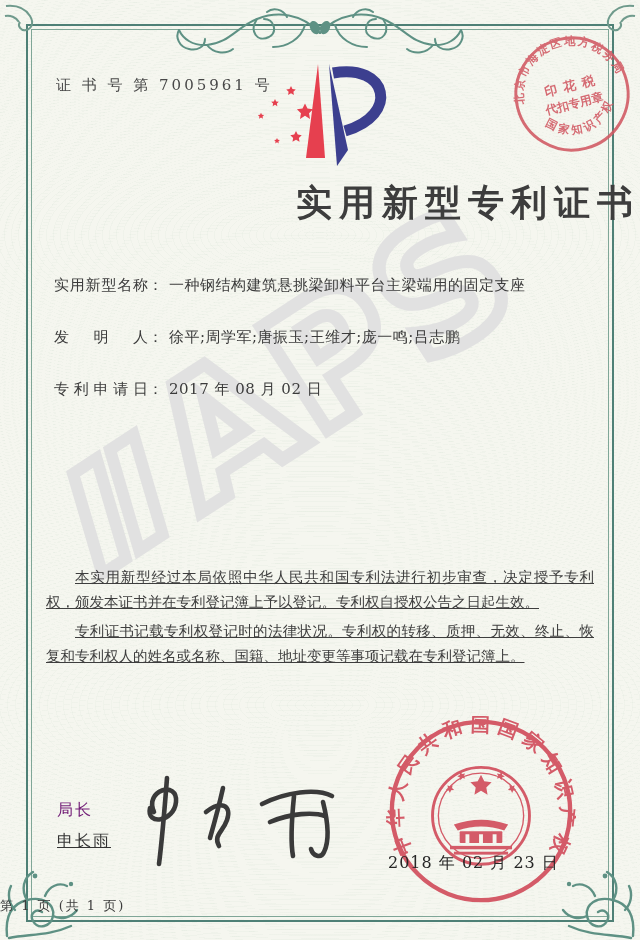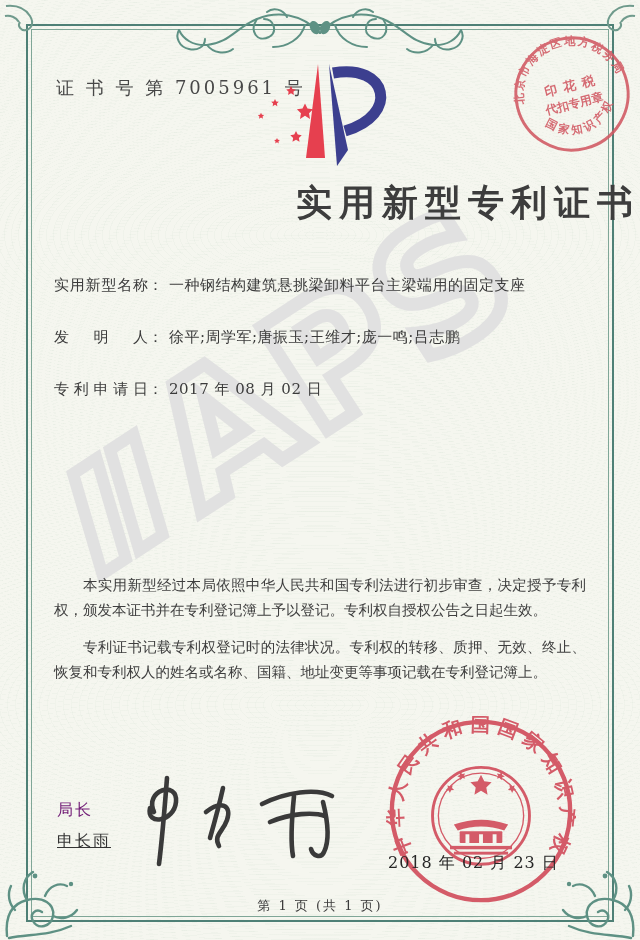--- a/index.html
+++ b/index.html
@@ -20,48 +20,48 @@
   .frame-inner{ position:absolute; inset:3px; border:1px solid #7fa697; }
   .watermark{ position:absolute; left:0; top:0; z-index:1; }
   .ornament-top{ position:absolute; top:3px; left:50%; transform:translateX(-50%); z-index:2; }
   .ornament-corner{ position:absolute; z-index:2; }
   .orn-bl{ left:1px; bottom:0; }
   .orn-br{ right:1px; bottom:0; transform:scaleX(-1); }
   .orn-tl{ left:3px; top:3px; }
   .orn-tr{ right:3px; top:3px; transform:scaleX(-1); }
 
   .cert-number{ position:absolute; top:76px; left:56px; z-index:3;
-    font-size:18px; letter-spacing:3px; color:#474747; }
+    font-size:15px; letter-spacing:3px; color:#474747; }
   .logo{ position:absolute; top:61px; left:248px; z-index:3; }
   .tax-stamp{ position:absolute; top:33px; left:511px; z-index:4;
     transform:rotate(-14deg); opacity:.88; }
   .title{ position:absolute; top:179px; left:0; width:100%; text-align:right; z-index:3;
     font-size:36px; font-weight:bold; letter-spacing:7px; color:#3d3d3d; }
 
   .fields{ position:absolute; top:276px; left:54px; right:36px; z-index:3; }
   .field-row{ height:20px; margin-bottom:32px; font-size:15px; white-space:nowrap; color:#3b3b3b; }
   .field-label{ display:inline-block; width:94px; text-align:justify; text-align-last:justify; vertical-align:top; }
   .field-colon{ display:inline-block; margin-right:6px; }
   .field-value{ letter-spacing:.5px; }
 
   .paragraphs{ position:absolute; top:561px; left:42px; right:42px; z-index:3;
     font-size:14.5px; line-height:25px; text-align:justify; color:#3e3e3e; }
-  .paragraphs p{ margin:12px; text-indent:2em; }
+  .paragraphs p{ margin:4px; text-indent:2em;text-decoration:underline; }
 
   .director-title{ position:absolute; top:800px; left:57px; z-index:3; font-size:16px; letter-spacing:2px;
     font-family:"DejaVu Sans","Liberation Sans",sans-serif; color:#701a75; }
   .director-name{ position:absolute; top:831px; left:57px; z-index:3; font-size:16px; letter-spacing:2px;
     font-family:"DejaVu Sans","Liberation Sans",sans-serif; color:#333;text-decoration:underline; }
   .signature{ position:absolute; top:772px; left:126px; z-index:3; }
 
   .office-seal{ position:absolute; top:716px; left:386px; z-index:4; opacity:.9; }
   .issue-date{ position:absolute; top:853px; left:388px; z-index:5; font-size:16px;
     letter-spacing:1px; color:#262626; }
 
-  .footer{ position:absolute; top:897px; left:0; width:100%; text-align:center; z-index:3;
+  .footer{ position:absolute; top:897px; left:0; width:100%; z-index:3;
     font-size:13px; letter-spacing:2px; color:#3c3c3c; }
 </style>
 </head>
 <body>
 
 <svg class="watermark" width="640" height="940" viewBox="0 0 640 940">
   <g transform="translate(100,585) rotate(-33)" stroke="#e1e1e1" stroke-width="12" fill="none">
     <path d="M8,-8 L38,-108 L66,-108 L36,-8 Z"></path>
     <path d="M52,-8 L82,-108 L110,-108 L80,-8 Z"></path>
     <text x="124" y="-6" font-size="168" font-weight="bold" letter-spacing="6" font-family="&quot;DejaVu Sans&quot;,&quot;Liberation Sans&quot;,sans-serif" fill="none" stroke="#e1e1e1" stroke-width="13">APS</text>

